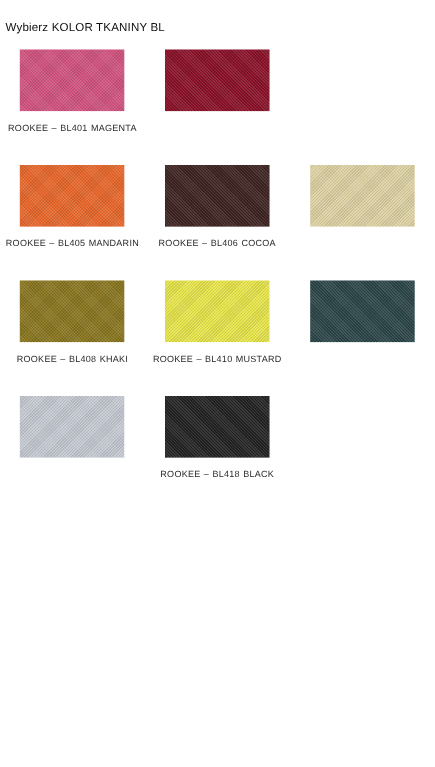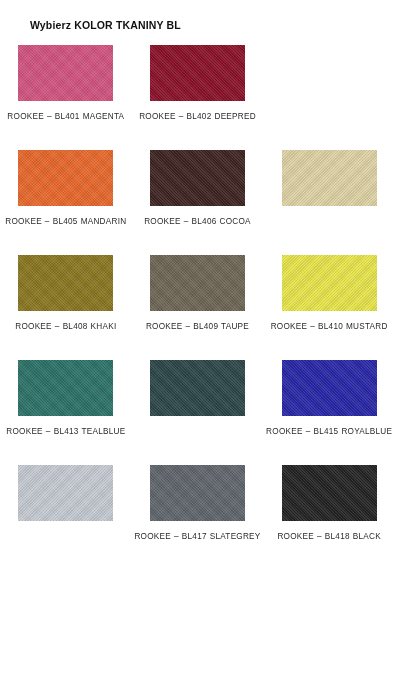--- a/index.html
+++ b/index.html
@@ -15,24 +15,24 @@
     overflow: hidden;
   }
   .page {
     position: relative;
     width: 395px;
     height: 697px;
     box-sizing: border-box;
   }
   .page-title {
     font-size: 10.5px;
-    font-weight: bold;
+    font-weight: normal;
     letter-spacing: 0.15px;
     color: #111111;
-    padding: 19px 0 0 30px;
+    padding: 19px 0 0 5px;
     line-height: 1.2;
     white-space: nowrap;
   }
   .swatch-grid {
     display: grid;
     grid-template-columns: repeat(3, 1fr);
     column-gap: 0px;
     row-gap: 0px;
     padding: 0;
     margin-top: 13px;
@@ -90,21 +90,20 @@
       <div class="swatch-cell">
         <div class="swatch-chip" style="background: rgb(209, 82, 127);">
           <div class="weave"></div>
         </div>
         <div class="swatch-caption">ROOKEE – BL401 MAGENTA</div>
       </div>
       <div class="swatch-cell">
         <div class="swatch-chip" style="background: rgb(138, 16, 40);">
           <div class="weave"></div>
         </div>
-        <div class="swatch-caption">ROOKEE – BL402 DEEPRED</div>
       </div>
       <div class="swatch-cell empty"></div>
       <div class="swatch-cell">
         <div class="swatch-chip" style="background: rgb(232, 102, 42);">
           <div class="weave"></div>
         </div>
         <div class="swatch-caption">ROOKEE – BL405 MANDARIN</div>
       </div>
       <div class="swatch-cell">
         <div class="swatch-chip" style="background: rgb(60, 34, 32);">
@@ -117,58 +116,34 @@
           <div class="weave"></div>
         </div>
       </div>
       <div class="swatch-cell">
         <div class="swatch-chip" style="background: rgb(137, 118, 31);">
           <div class="weave"></div>
         </div>
         <div class="swatch-caption">ROOKEE – BL408 KHAKI</div>
       </div>
       <div class="swatch-cell">
-        <div class="swatch-chip" style="background: rgb(109, 100, 83);">
-          <div class="weave"></div>
-        </div>
-        <div class="swatch-caption">ROOKEE – BL409 TAUPE</div>
-      </div>
-      <div class="swatch-cell">
         <div class="swatch-chip" style="background: rgb(231, 229, 74);">
           <div class="weave"></div>
         </div>
         <div class="swatch-caption">ROOKEE – BL410 MUSTARD</div>
-      </div>
-      <div class="swatch-cell">
-        <div class="swatch-chip" style="background: rgb(42, 113, 103);">
-          <div class="weave"></div>
-        </div>
-        <div class="swatch-caption">ROOKEE – BL413 TEALBLUE</div>
       </div>
       <div class="swatch-cell">
         <div class="swatch-chip" style="background: rgb(43, 69, 72);">
           <div class="weave"></div>
         </div>
       </div>
       <div class="swatch-cell">
-        <div class="swatch-chip" style="background: rgb(38, 38, 167);">
-          <div class="weave"></div>
-        </div>
-        <div class="swatch-caption">ROOKEE – BL415 ROYALBLUE</div>
-      </div>
-      <div class="swatch-cell">
         <div class="swatch-chip" style="background: rgb(197, 202, 210);">
           <div class="weave"></div>
         </div>
-      </div>
-      <div class="swatch-cell">
-        <div class="swatch-chip" style="background: rgb(95, 100, 108);">
-          <div class="weave"></div>
-        </div>
-        <div class="swatch-caption">ROOKEE – BL417 SLATEGREY</div>
       </div>
       <div class="swatch-cell">
         <div class="swatch-chip" style="background: rgb(34, 34, 34);">
           <div class="weave"></div>
         </div>
         <div class="swatch-caption">ROOKEE – BL418 BLACK</div>
       </div>
     </div>
 
 </div>

